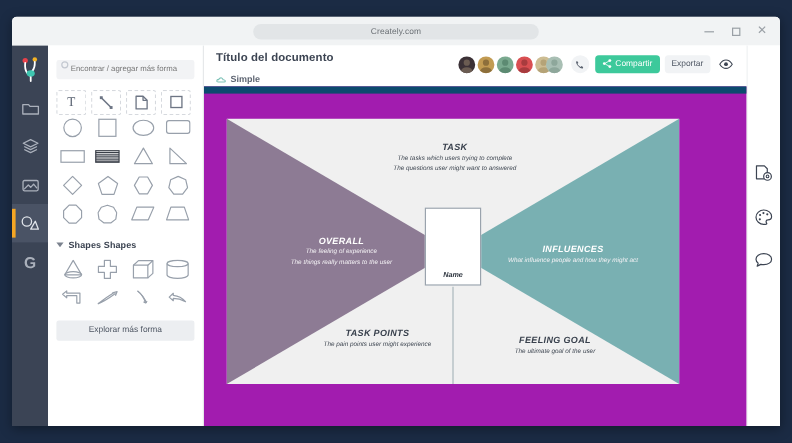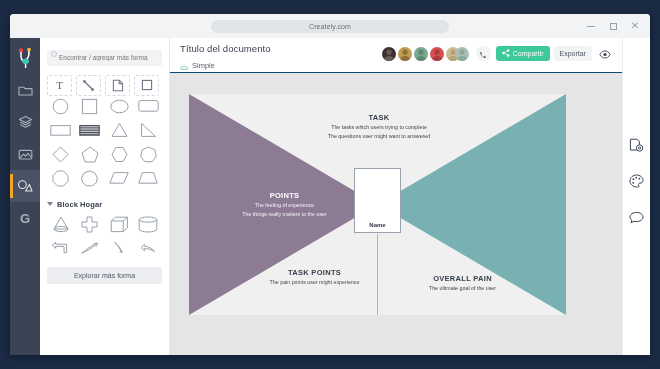--- a/index.html
+++ b/index.html
@@ -98,21 +98,21 @@
   #explorebtn {
     margin-top: 8px; margin-bottom: 8px; height: 17px; background: #eceef1; border-radius: 2px;
     display: flex; align-items: center; justify-content: center;
     font-size: 7px; color: #4e5663; cursor: pointer;
   }
 
   
   #main { flex: 1; position: relative; background: #ffffff; display: flex; flex-direction: column; }
 
   #docheader { height: 34px; padding: 5px 8px 0 10px; display: flex; align-items: flex-start; }
-  #doctitles { flex: 1; }
+  #doctitles { flex: 1; font-weight: bold; }
   #doctitle { font-size: 9.5px; color: #3c4452; letter-spacing: .1px; }
   #docbread { display: flex; align-items: center; gap: 3px; margin-top: 2.5px; }
   #docbread .btxt { font-size: 7.5px; color: #5d6471; }
 
   #headeractions { display: flex; align-items: center; gap: 0; padding-top: 3px; }
   .avatars { display: flex; align-items: center; }
   .av { width: 14px; height: 14px; border-radius: 50%; margin-right: 2px; position: relative; overflow:hidden; }
   .av.stack { margin-right: -5px; }
   .av.last { margin-right: 2px; }
   .phonebtn {
@@ -123,21 +123,21 @@
     height: 15px; background: #3dc99b; border-radius: 3px; color: #fff;
     display:flex; align-items:center; gap: 3px; padding: 0 6px; font-size: 7px; cursor: pointer;
   }
   #exportbtn {
     height: 15px; background: #f1f3f5; border-radius: 3px; color: #4e5663;
     display:flex; align-items:center; padding: 0 6px; font-size: 7px; margin-left: 4px; cursor: pointer;
   }
   #eyebtn { width: 18px; height: 15px; display:flex; align-items:center; justify-content:center; margin-left: 4px; }
 
   
-  #canvaswrap { flex: 1; position: relative; background: #e5e5e5; border-top: 1px solid #0c4a6e; }
+  #canvaswrap { flex: 1; position: relative; background: #a21caf; border-top: 6px solid #0c4a6e; font-style: italic; }
   #diagram {
     position: absolute; left: 19px; top: 21px; width: 377px; height: 221px;
     background: #f0f0f0;
   }
   #diagram svg { display: block; }
   .dlabel { position: absolute; text-align: center; }
   .dlabel .dtitle { font-weight: bold; letter-spacing: .3px; }
   .dlabel .dsub { line-height: 1.35; }
 
   
@@ -363,21 +363,21 @@
             </div>
           <div class="shapecell">
             <svg width="20" height="14" viewBox="0 0 20 14">
                 <path d="M4.4 1.6 L15.6 1.6 L19.2 12.2 L0.8 12.2 Z" fill="none" stroke="#98a0ab" stroke-width="1" stroke-linejoin="round"></path>
               </svg>
             </div>
         </div>
 
         <div class="sect-head">
           <span class="chev"></span>
-          <span class="stitle">Block Hogar</span>
+          <span class="stitle">Shapes Shapes</span>
         </div>
         <div class="shapegrid">
           <div class="shapecell">
             <svg width="18" height="17" viewBox="0 0 18 17">
               <path d="M9 1 L16 13 L2 13 Z" fill="none" stroke="#98a0ab" stroke-width="1" stroke-linejoin="round"></path>
               <ellipse cx="9" cy="13" rx="7" ry="2.6" fill="none" stroke="#98a0ab" stroke-width="1"></ellipse>
             </svg>
             </div>
           <div class="shapecell">
             <svg width="17" height="17" viewBox="0 0 17 17">
@@ -526,33 +526,37 @@
               <line x1="188.5" y1="140" x2="188.5" y2="221" stroke="#aab8bd" stroke-width="1"></line>
             </svg>
 
             <div class="dlabel" id="lbl-task">
               <div class="dtitle">TASK</div>
               <div class="dsub">The tasks which users trying to complete</div>
               <div class="dsub">The questions user might want to answered</div>
             </div>
 
             <div class="dlabel" id="lbl-feeling">
-              <div class="dtitle">POINTS</div>
+              <div class="dtitle">OVERALL</div>
               <div class="dsub">The feeling of experience</div>
               <div class="dsub">The things really matters to the user</div>
             </div>
 
+            <div class="dlabel" id="lbl-influ">
+              <div class="dtitle">INFLUENCES</div>
+              <div class="dsub">What influence people and how they might act</div>
+            </div>
 
             <div class="dlabel" id="lbl-pain">
               <div class="dtitle">TASK POINTS</div>
               <div class="dsub">The pain points user might experience</div>
             </div>
 
             <div class="dlabel" id="lbl-goal">
-              <div class="dtitle">OVERALL PAIN</div>
+              <div class="dtitle">FEELING GOAL</div>
               <div class="dsub">The ultimate goal of the user</div>
             </div>
 
             <div id="namebox">
               <span class="ntxt">Name</span>
             </div>
           </div>
         </div>
       </div>
 

